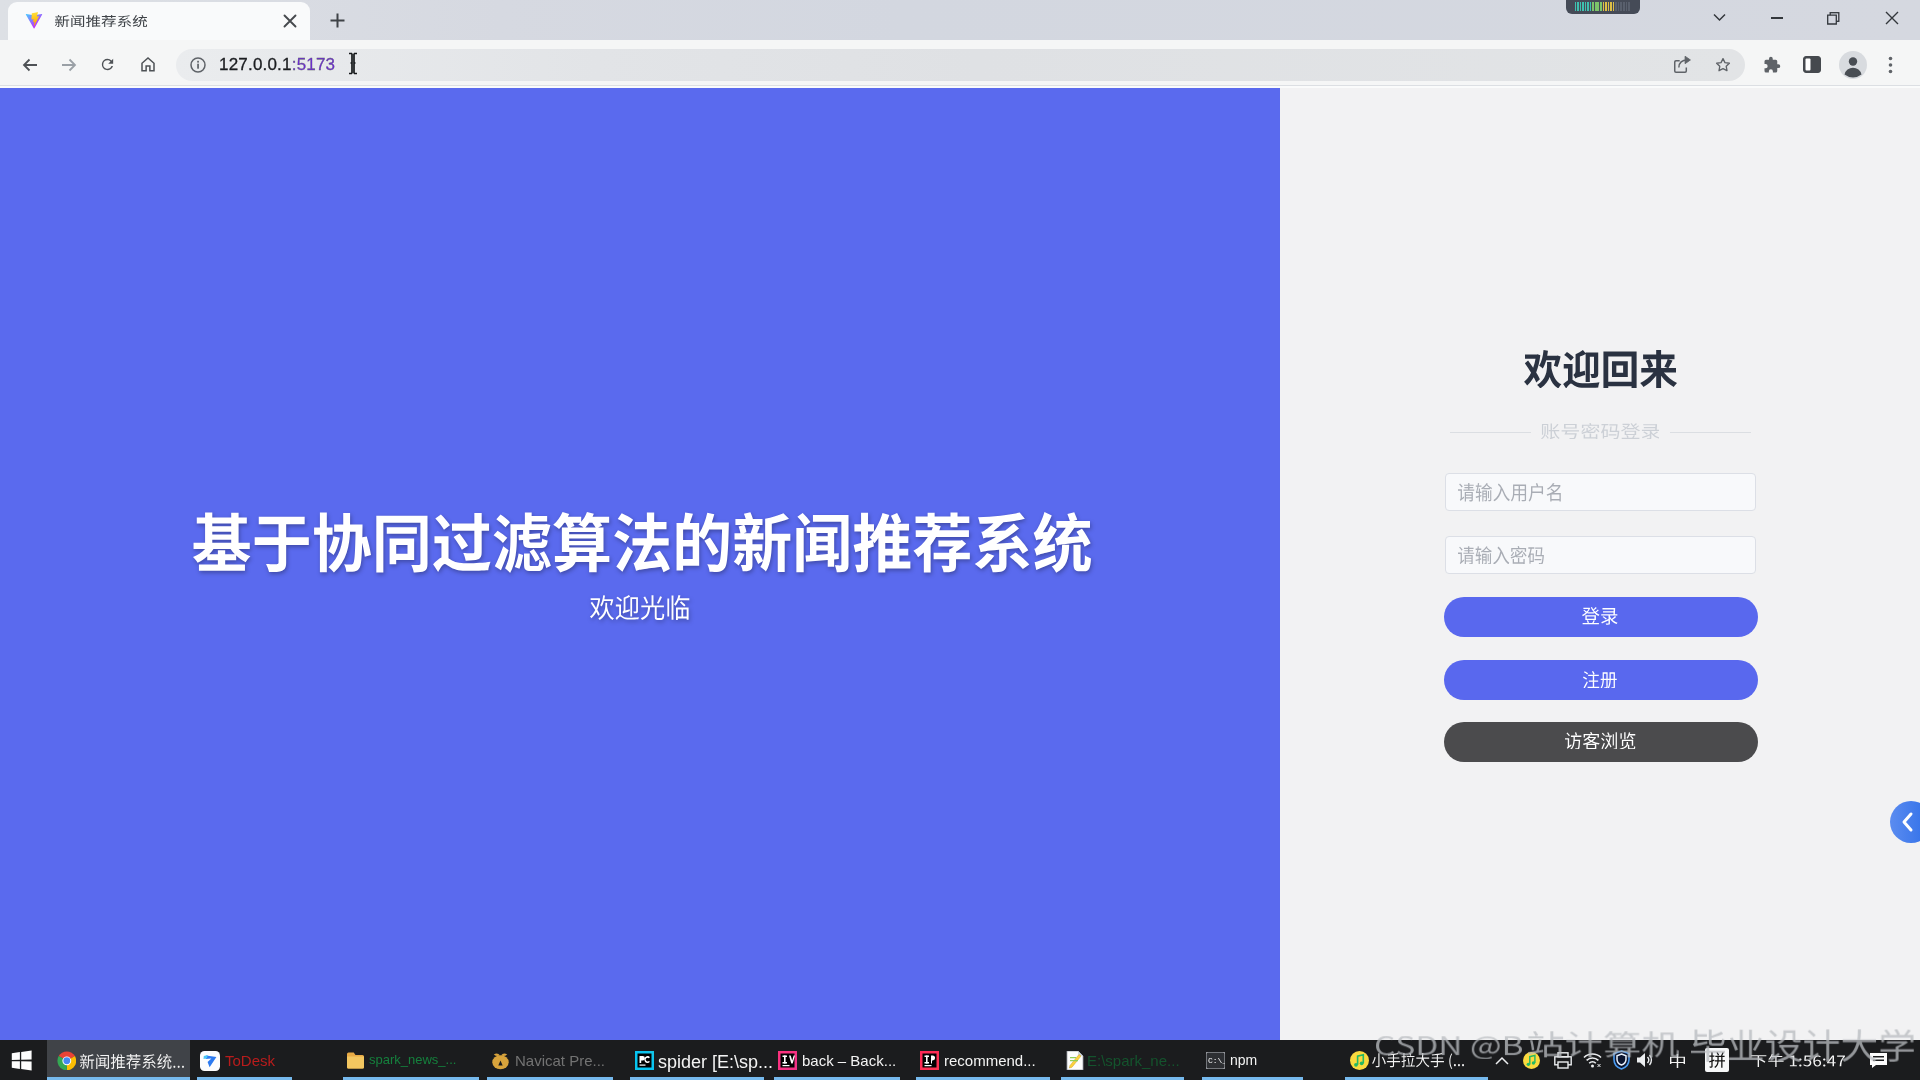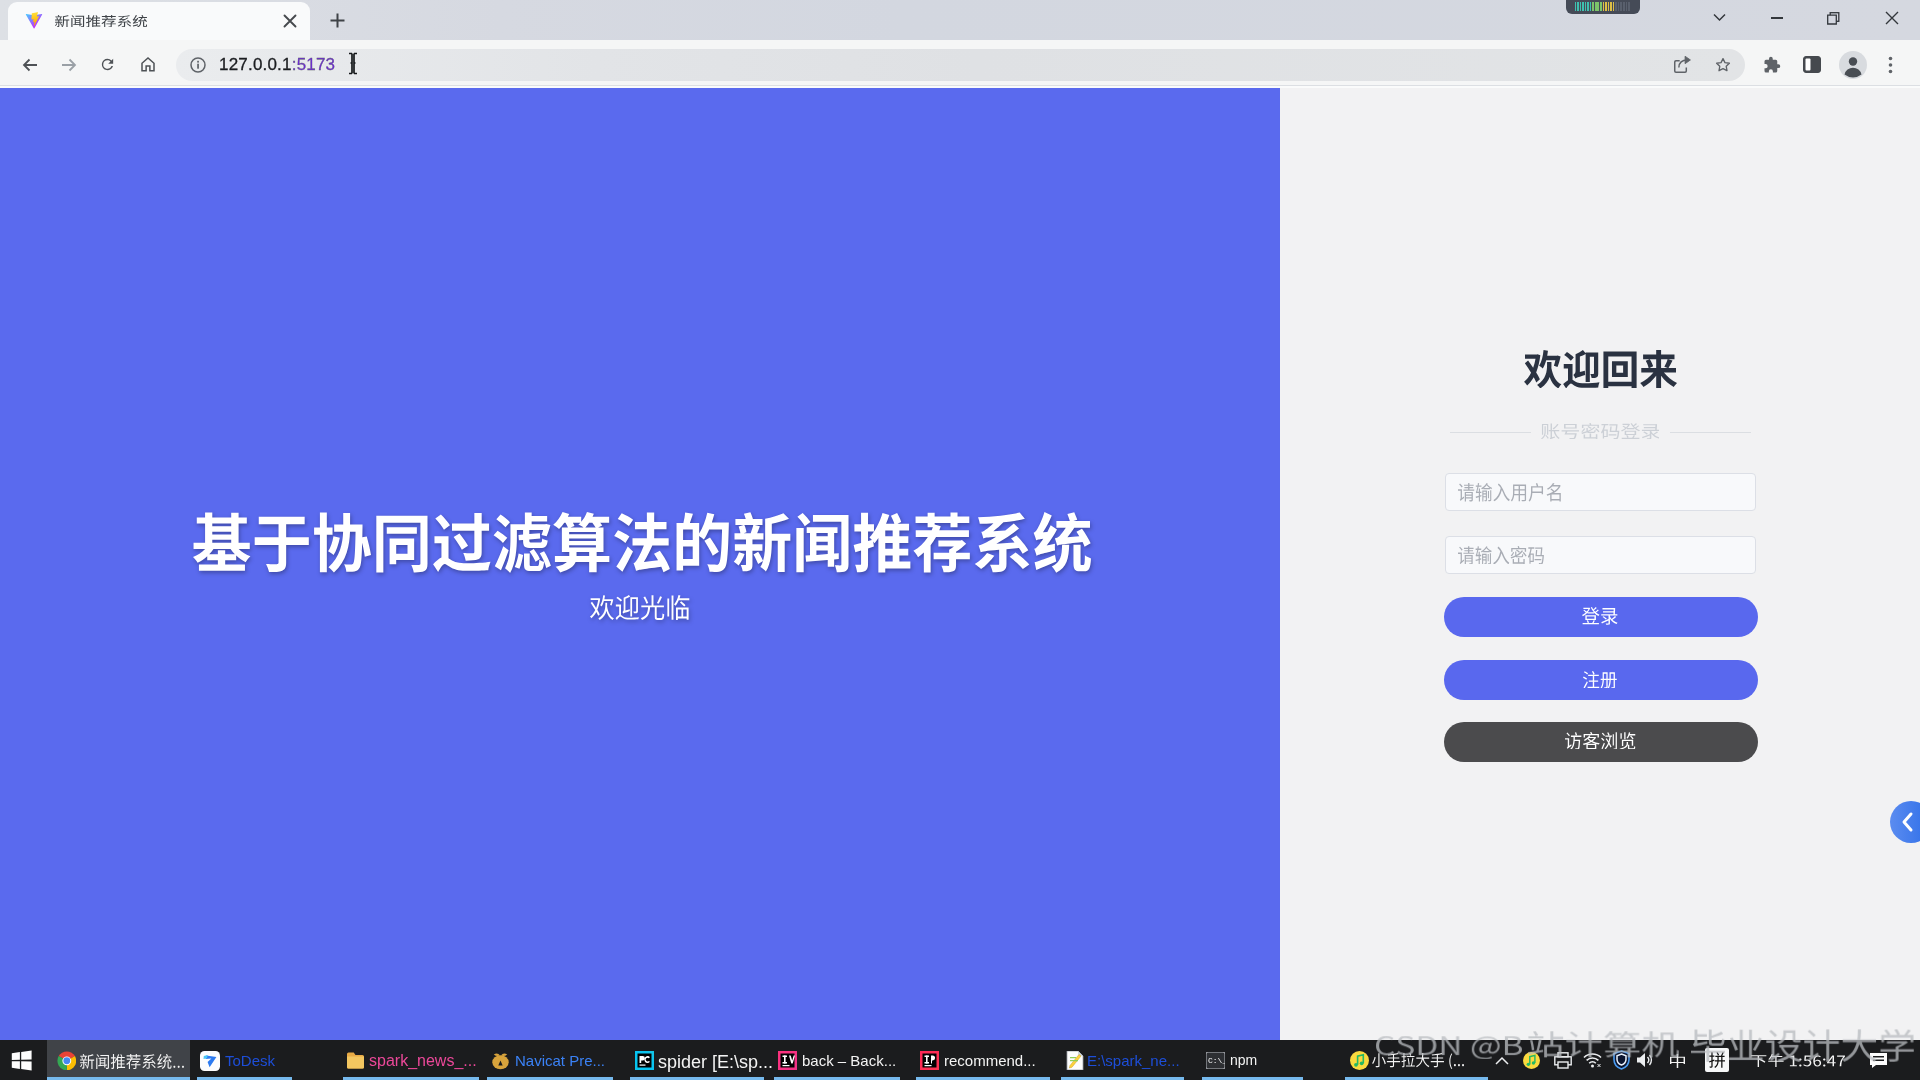--- a/index.html
+++ b/index.html
@@ -255,33 +255,33 @@
       <path transform="translate(6000.0,0)" d="M139 -13C175 -13 205 15 205 56C205 98 175 126 139 126C102 126 73 98 73 56C73 15 102 -13 139 -13Z"></path>
       <path transform="translate(6278.0,0)" d="M139 -13C175 -13 205 15 205 56C205 98 175 126 139 126C102 126 73 98 73 56C73 15 102 -13 139 -13Z"></path>
       <path transform="translate(6556.0,0)" d="M139 -13C175 -13 205 15 205 56C205 98 175 126 139 126C102 126 73 98 73 56C73 15 102 -13 139 -13Z"></path>
     </g>
   </svg>
 <svg class="abs" style="left:200px;top:1051px" width="20" height="20" viewBox="0 0 20 20">
     <rect width="20" height="20" rx="4.5" fill="#fdfdfd"></rect>
     <path d="M6.2 4.6L16.4 5.9L9.6 16.2L7.6 10.9L11.4 7.6L5.6 8z" fill="#2e7bf0"></path>
     <path d="M3.8 5.1L7.8 3.9L6.9 7.2L3.5 7.9z" fill="#49c7f5"></path>
   </svg>
-<div class="abs" style="left:225px;top:1052px;font-size:15px;color:#1d4ed8">ToDesk</div>
+<div class="abs" style="left:225px;top:1052px;font-size:15px;color:#b91c1c">ToDesk</div>
 <svg class="abs" style="left:346px;top:1051px" width="19" height="19" viewBox="0 0 19 19">
     <path d="M1 3a1.5 1.5 0 0 1 1.5-1.5h5.2L9.5 4h7A1.5 1.5 0 0 1 18 5.5V16a1.5 1.5 0 0 1-1.5 1.5h-14A1.5 1.5 0 0 1 1 16z" fill="#e8aa45"></path>
     <path d="M1 5.5h17V16a1.5 1.5 0 0 1-1.5 1.5h-14A1.5 1.5 0 0 1 1 16z" fill="#f3c660"></path>
   </svg>
-<div class="abs" style="left:369px;top:1052px;font-size:16px;color:#ec4899">spark_news_...</div>
+<div class="abs" style="left:369px;top:1052px;font-size:13px;color:#15803d">spark_news_...</div>
 <svg class="abs" style="left:491px;top:1051px" width="19" height="19" viewBox="0 0 19 19">
     <ellipse cx="9.5" cy="11.2" rx="8.2" ry="7" fill="#d9a43c"></ellipse>
     <path d="M2.8 3.4Q6.8 1.2 9 4.6Q5.5 6 2.8 3.4z" fill="#d9a43c"></path>
     <path d="M16.2 3.4Q12.2 1.2 10 4.6Q13.5 6 16.2 3.4z" fill="#d9a43c"></path>
     <path d="M7.3 14.5L9.5 9.5L11.7 14.5z" fill="#1b1c1e"></path>
   </svg>
-<div class="abs" style="left:515px;top:1052px;font-size:15px;color:#3b82f6">Navicat Pre...</div>
+<div class="abs" style="left:515px;top:1052px;font-size:15px;color:#737373">Navicat Pre...</div>
 <svg class="abs" style="left:635px;top:1051px" width="19" height="19" viewBox="0 0 19 19">
     <defs>
       <linearGradient id="pc1" x1="0" y1="19" x2="19" y2="0">
         <stop offset="0" stop-color="#21d789"></stop>
         <stop offset=".5" stop-color="#07c3f2"></stop>
         <stop offset="1" stop-color="#fcf84a"></stop>
       </linearGradient>
     </defs>
     <rect width="19" height="19" fill="url(#pc1)"></rect>
     <rect x="2.5" y="2.5" width="14" height="14" fill="#010101"></rect>
@@ -323,21 +323,21 @@
     <rect x="4.5" y="14" width="7" height="1.2" fill="#fff"></rect>
     <path d="M11 12.5V4.5h1.6a2.5 2.5 0 0 1 0 5H12v3z" fill="#fff"></path>
   </svg>
 <div class="abs" style="left:944px;top:1052px;font-size:15px;color:#f4f4f4">recommend...</div>
 <svg class="abs" style="left:1066px;top:1051px" width="18" height="19" viewBox="0 0 18 19">
     <path d="M1 0h11l5 5v14H1z" fill="#fdfdfd" stroke="#9aa0a6" stroke-width="0.8"></path>
     <path d="M12 0l5 5h-5z" fill="#cfd4da"></path>
     <path d="M4 14.5L13 3.5l2 1.6L6 16.2l-2.6.8z" fill="#ffd23e" stroke="#c9a227" stroke-width="0.5"></path>
     <path d="M4 6h6v1.3H4zM4 9h8v1.3H4z" fill="#8fce57"></path>
   </svg>
-<div class="abs" style="left:1087px;top:1052px;font-size:15px;color:#1d4ed8">E:\spark_ne...</div>
+<div class="abs" style="left:1087px;top:1052px;font-size:15px;color:#14532d">E:\spark_ne...</div>
 <svg class="abs" style="left:1206px;top:1052px" width="19" height="17" viewBox="0 0 19 17">
     <rect width="19" height="17" rx="2" fill="#2d2f33" stroke="#babec4" stroke-width="1"></rect>
     <text x="2" y="11" font-family="Liberation Mono,monospace" font-size="8" fill="#fff">C:\_</text>
   </svg>
 <div class="abs" style="left:1230px;top:1052px;font-size:14px;color:#f4f4f4">npm</div>
 <svg class="abs" style="left:1349.5px;top:1051.0px" width="19.0" height="19.0" viewBox="0 0 20 20">
     <circle cx="10" cy="10" r="10" fill="#fbda3e"></circle>
     <path d="M8 14.5V5.5L14 4v9" fill="none" stroke="#25b864" stroke-width="1.7"></path>
     <circle cx="6.3" cy="14.5" r="2" fill="#25b864"></circle>
     <circle cx="12.3" cy="13" r="2" fill="#25b864"></circle>

